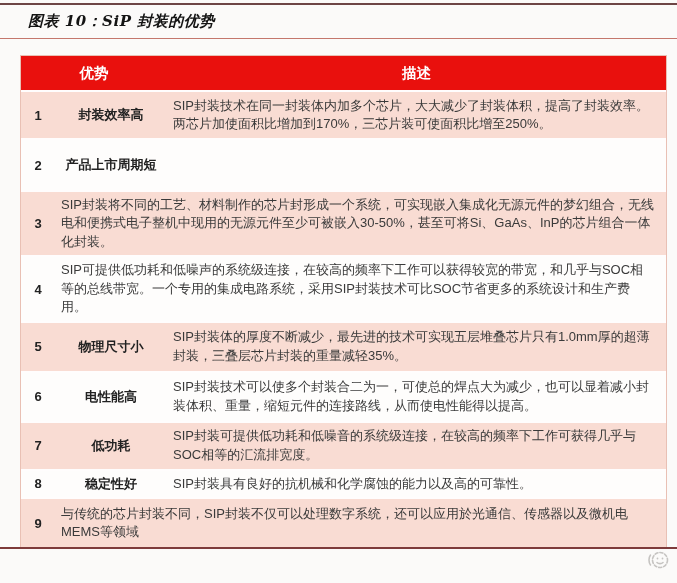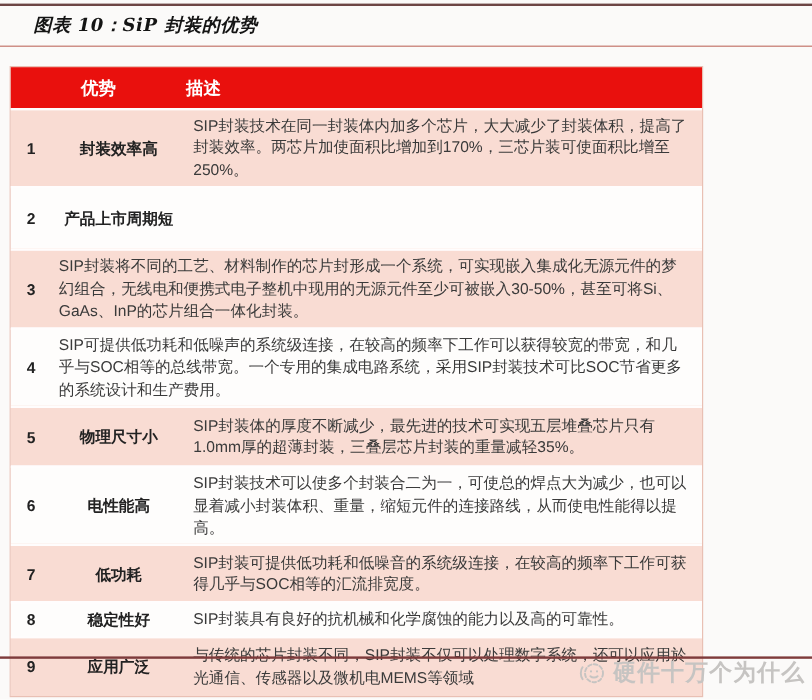--- a/index.html
+++ b/index.html
@@ -15,34 +15,34 @@
   .figure-title{
     position:absolute;top:12px;left:28px;right:14px;
     font-family:"DejaVu Serif","Liberation Serif",serif;
     font-style:italic;font-weight:bold;
     font-size:15px;color:#141414;letter-spacing:.5px;
   }
   .title-rule{
     position:absolute;top:38px;left:0;right:0;height:1px;background:#c4776d;
   }
   .table-wrap{
-    position:absolute;top:55px;left:8px;width:578px;
+    position:absolute;top:55px;left:20px;width:647px;
     border:1px solid #e9c0b4;
     box-sizing:border-box;
     background:#fff;
     font-size:13px;color:#333;
   }
   .header-row{
     display:flex;align-items:center;
     background:#e9100d;color:#ffffff;
     font-weight:bold;font-size:14.5px;
     height:34px;
   }
   .hdr-adv{width:146px;text-align:center;}
-  .hdr-desc{flex:1;text-align:left;}
+  .hdr-desc{flex:1;text-align:center;}
   .t-row{
     display:flex;align-items:stretch;border-top:2px solid #fffdfd;
   }
   .row-pink{background:#f9dcd3;}
   .row-white{background:#fefdfc;}
   .t-row:nth-child(1){min-height:46px;}
   .t-row:nth-child(2){min-height:50px;}
   .t-row:nth-child(3){min-height:58px;}
   .t-row:nth-child(4){min-height:60px;}
   .t-row:nth-child(5){min-height:48px;}
@@ -131,32 +131,30 @@
     <div class="c-adv">低功耗</div>
     <div class="c-desc">SIP封装可提供低功耗和低噪音的系统级连接，在较高的频率下工作可获得几乎与SOC相等的汇流排宽度。</div>
   </div>
       <div class="t-row row-white">
     <div class="c-no">8</div>
     <div class="c-adv">稳定性好</div>
     <div class="c-desc">SIP封装具有良好的抗机械和化学腐蚀的能力以及高的可靠性。</div>
   </div>
       <div class="t-row row-pink">
     <div class="c-no">9</div>
-    <div class="c-adv">应用广泛</div>
     <div class="c-desc">与传统的芯片封装不同，SIP封装不仅可以处理数字系统，还可以应用於光通信、传感器以及微机电MEMS等领域</div>
   </div>
     </div>
 </div>
 
 <div class="footer-rule"></div>
 
 <div class="source-note">来源：互联网，天风证券研究所整理</div>
 
 <div class="watermark">
   <svg class="smiley" width="24" height="24" viewBox="0 0 24 24" fill="none" stroke="#c6c4c2" stroke-width="1.6" stroke-linecap="round">
     <path d="M3.5 7 C 1.5 9.5, 1.5 14.5, 3.5 17"></path>
     <circle cx="13" cy="12" r="7.5" stroke-dasharray="3 2"></circle>
     <circle cx="10.5" cy="10.5" r="0.9" fill="#c6c4c2" stroke="none"></circle>
     <circle cx="15.5" cy="10.5" r="0.9" fill="#c6c4c2" stroke="none"></circle>
     <path d="M10 14.5 C 11.5 16, 14.5 16, 16 14.5"></path>
   </svg>
-  <span class="watermark-text">硬件十万个为什么</span>
 </div>
 
 </body></html>

